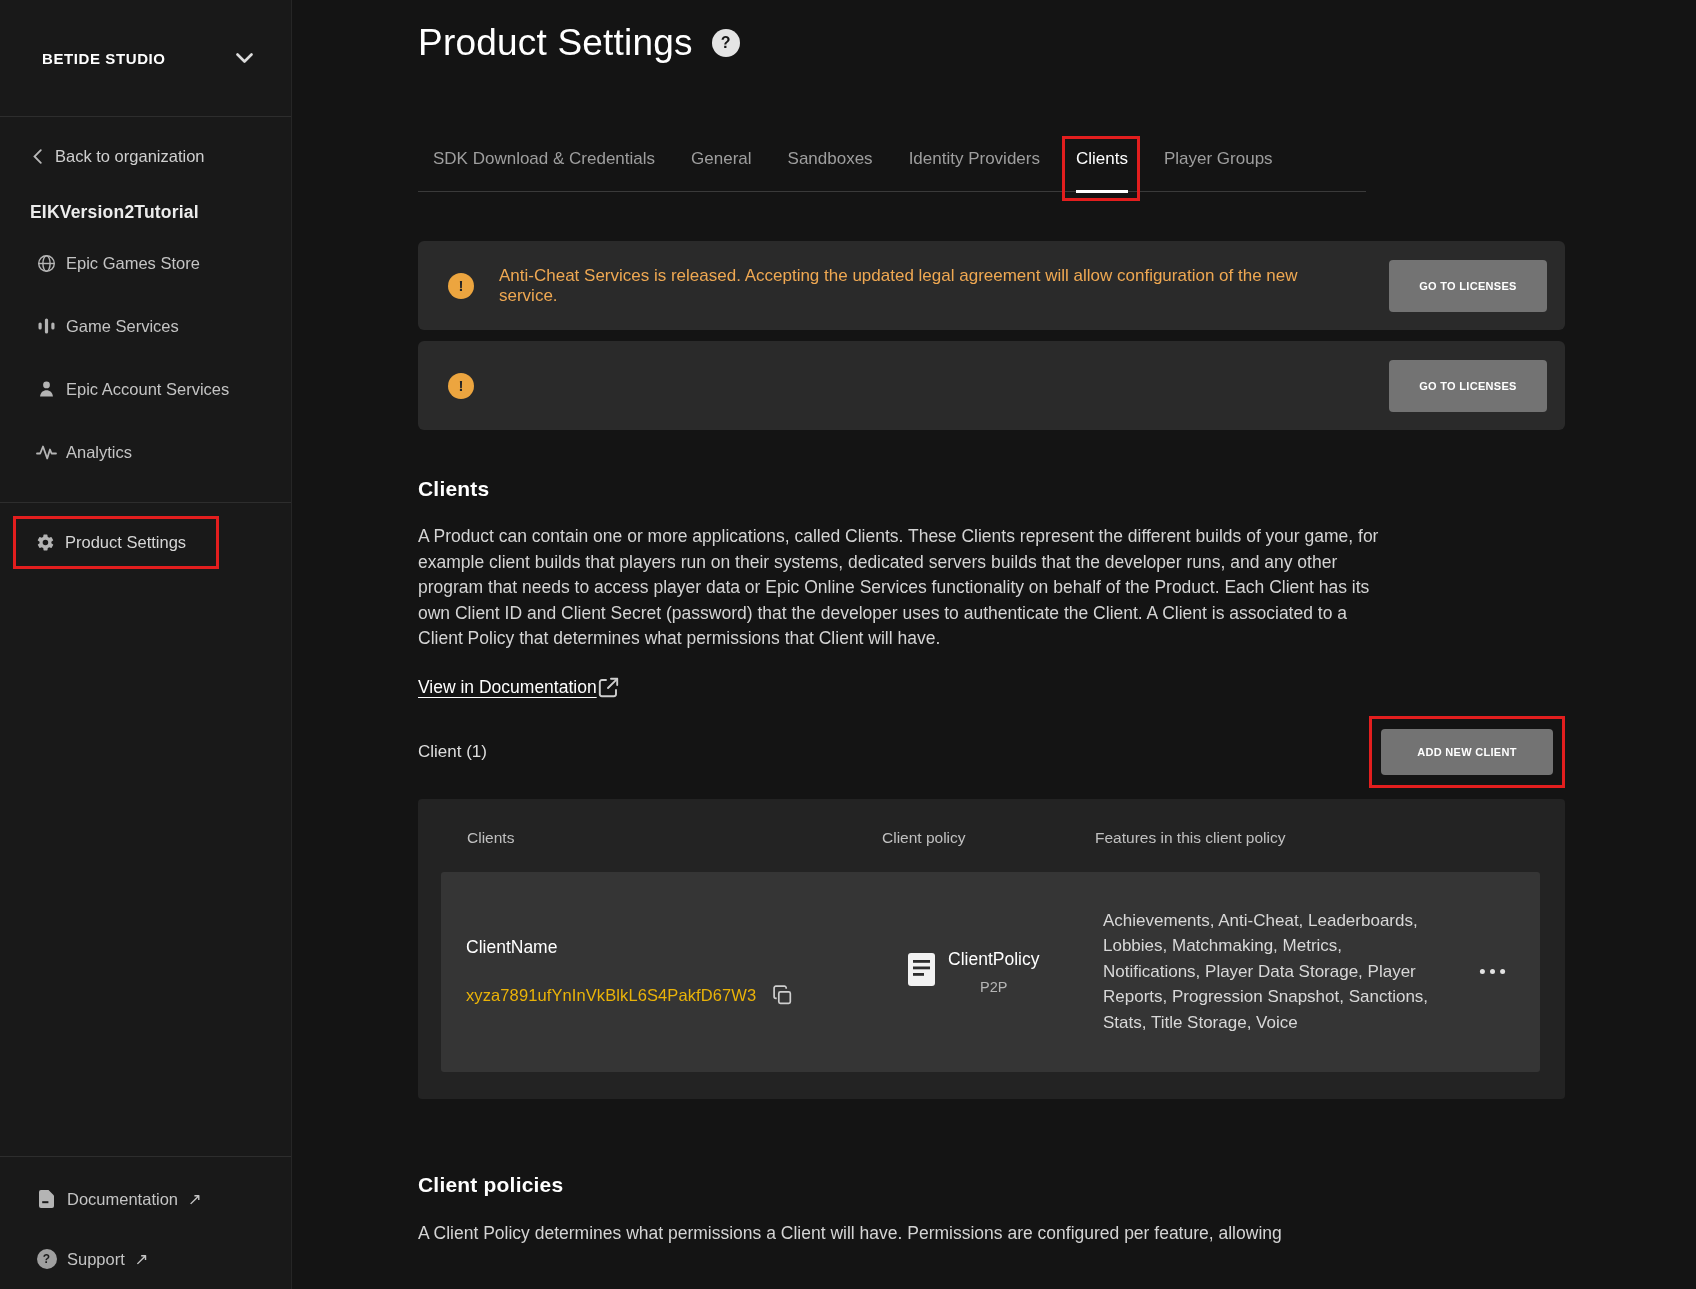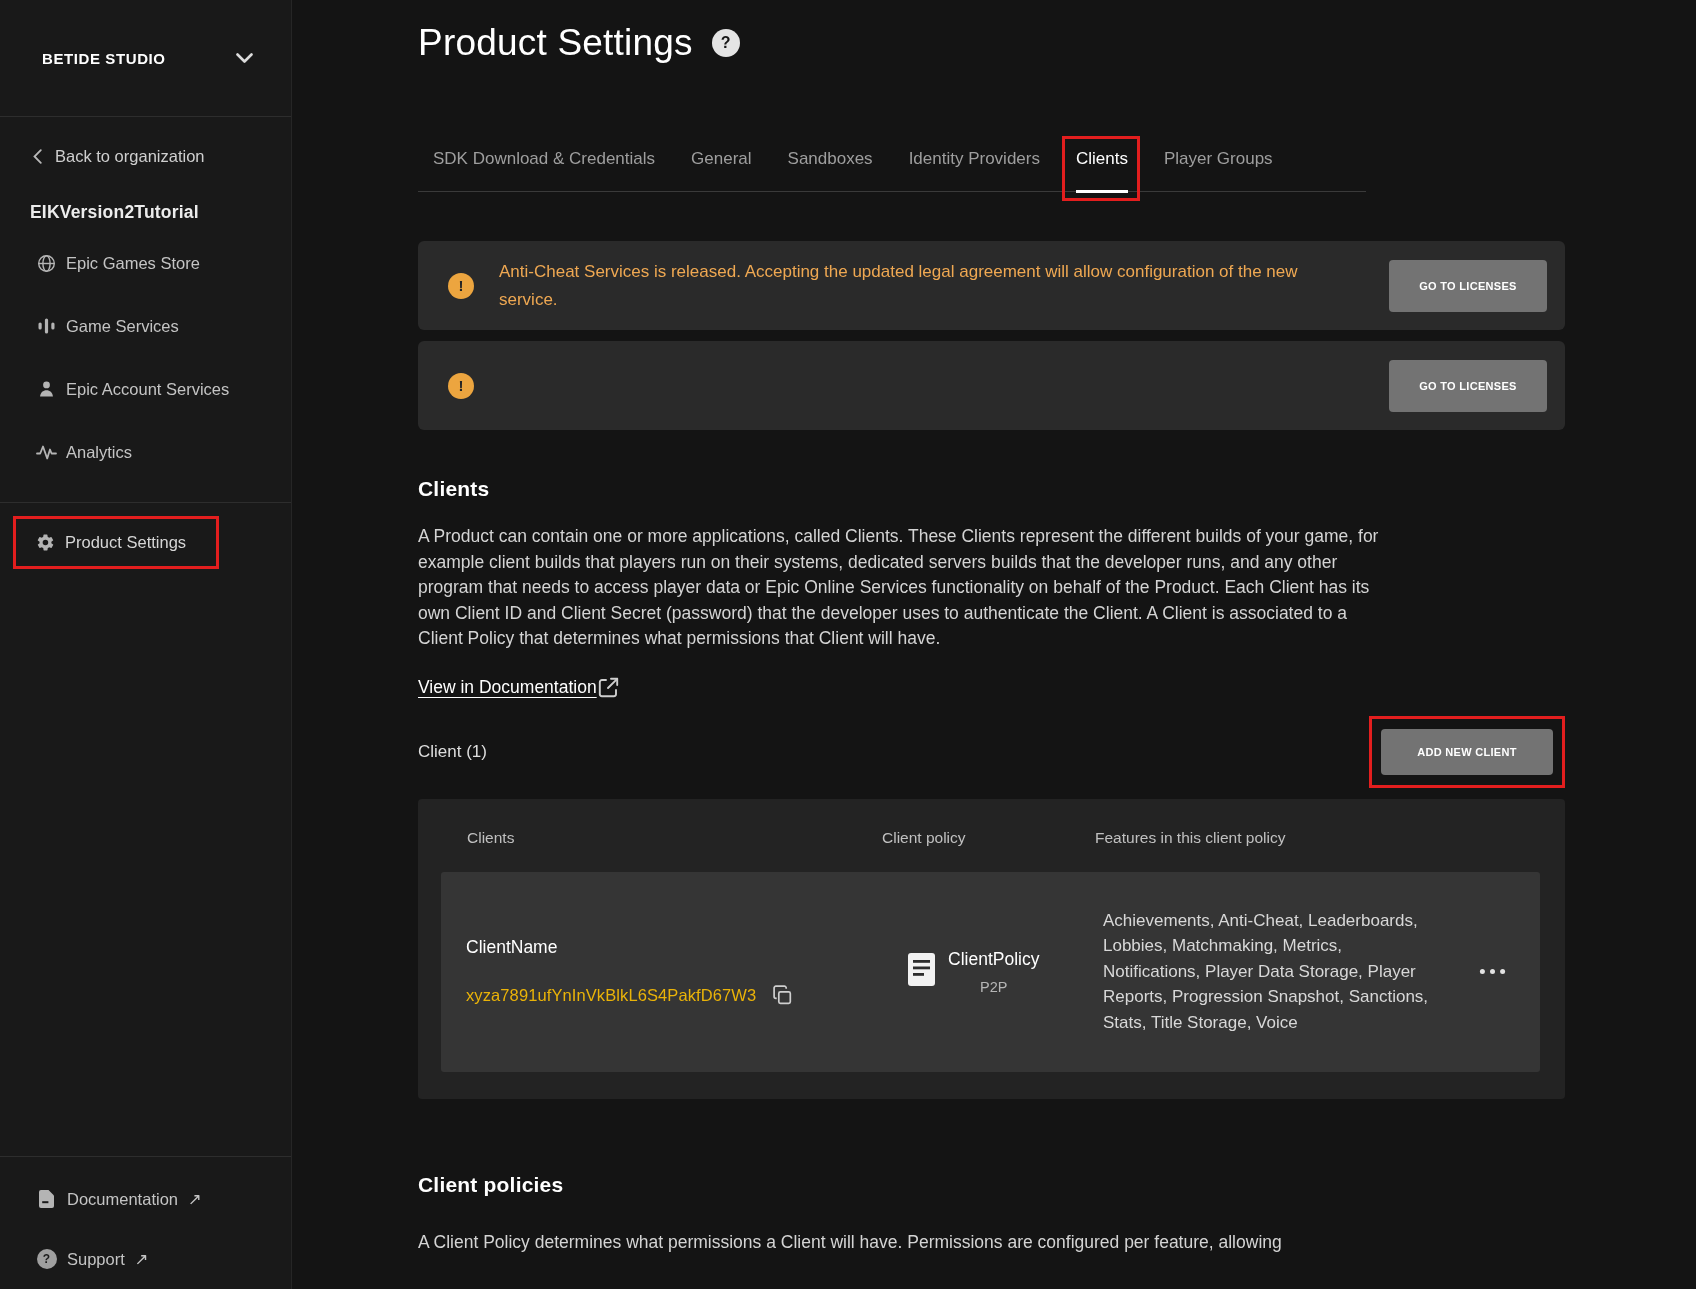--- a/index.html
+++ b/index.html
@@ -33,21 +33,21 @@
 
   .tabbar { margin-top:84px; width:948px; display:flex; gap:36px; border-bottom:1px solid #3a3a3a; padding-left:15px; }
   .tab { font-size:17px; line-height:22px; color:#9e9e9e; padding-bottom:21px; cursor:pointer; white-space:nowrap; position:relative; }
   .tab.active { color:#fff; }
   .tab.active::before { content:""; position:absolute; left:0; right:0; bottom:-2px; height:3px; background:#fff; }
   .tab.annotated::after { content:""; position:absolute; left:-14px; right:-12px; top:-12px; bottom:-10px; border:3px solid #e31e1e; pointer-events:none; }
 
   .alert { margin-top:49px; width:1147px; height:89px; background:#2a2a2a; border-radius:6px; display:flex; align-items:center; padding:0 18px 0 30px; }
   .alert + .alert { margin-top:11px; }
   .warn-badge { width:26px; height:26px; min-width:26px; background:#eca53f; color:#242424; font-size:15px; }
-  .alert-text { margin-left:25px; max-width:815px; color:#efa852; font-size:17px; line-height:28px; }
+  .alert-text { margin-left:25px; max-width:815px; color:#efa852; font-size:17px; line-height:20px; }
   .btn-blue { background:#737373; color:#fff; font-weight:bold; font-size:11px; line-height:18px; border:none; border-radius:4px; cursor:pointer; text-align:center; font-family:inherit; letter-spacing:.3px; }
   .alert .btn-blue { margin-left:auto; width:158px; height:52px; }
 
   .h2 { color:#fff; font-size:21px; font-weight:bold; letter-spacing:.2px; }
   .sec-clients { margin-top:47px; }
   .para { margin-top:23px; width:962px; color:#d4d4d4; font-size:17.5px; line-height:25.5px; }
   .doc-link-row { margin-top:24px; display:flex; align-items:center; cursor:pointer; width:max-content; }
   .doc-link { color:#fff; font-size:17.5px; text-decoration:underline; text-underline-offset:4px; }
   .ext-ico { color:#cfcfcf; display:flex; }
 
@@ -68,21 +68,21 @@
   .copy-ico { color:#cfcfcf; display:flex; cursor:pointer; }
   .col-policy { width:187px; display:flex; align-items:center; gap:13px; }
   .policy-text { text-align:center; }
   .policy-name { color:#fff; font-size:17.5px; }
   .policy-type { margin-top:9px; color:#b5b5b5; font-size:14.5px; }
   .col-features { width:335px; color:#d8d8d8; font-size:17px; line-height:25.5px;margin-left:8px; }
   .col-menu { flex:1; display:flex; justify-content:flex-end; padding-right:32px; }
   .more-ico { color:#e2e2e2; display:flex; cursor:pointer; padding:6px 2px; }
 
   .sec-policies { margin-top:74px; }
-  .para-wide { margin-top:33px; width:1147px; color:#d4d4d4; font-size:17.5px; line-height:25px; }
+  .para-wide { margin-top:24px; width:1147px; color:#d4d4d4; font-size:17.5px; line-height:25px; }
 </style>
 </head>
 <body>
 
 <div class="screen">
 
   <aside class="sidebar">
     <div class="sidebar-header">
       <span class="org-name">BETIDE STUDIO</span>
       <span class="chev">

